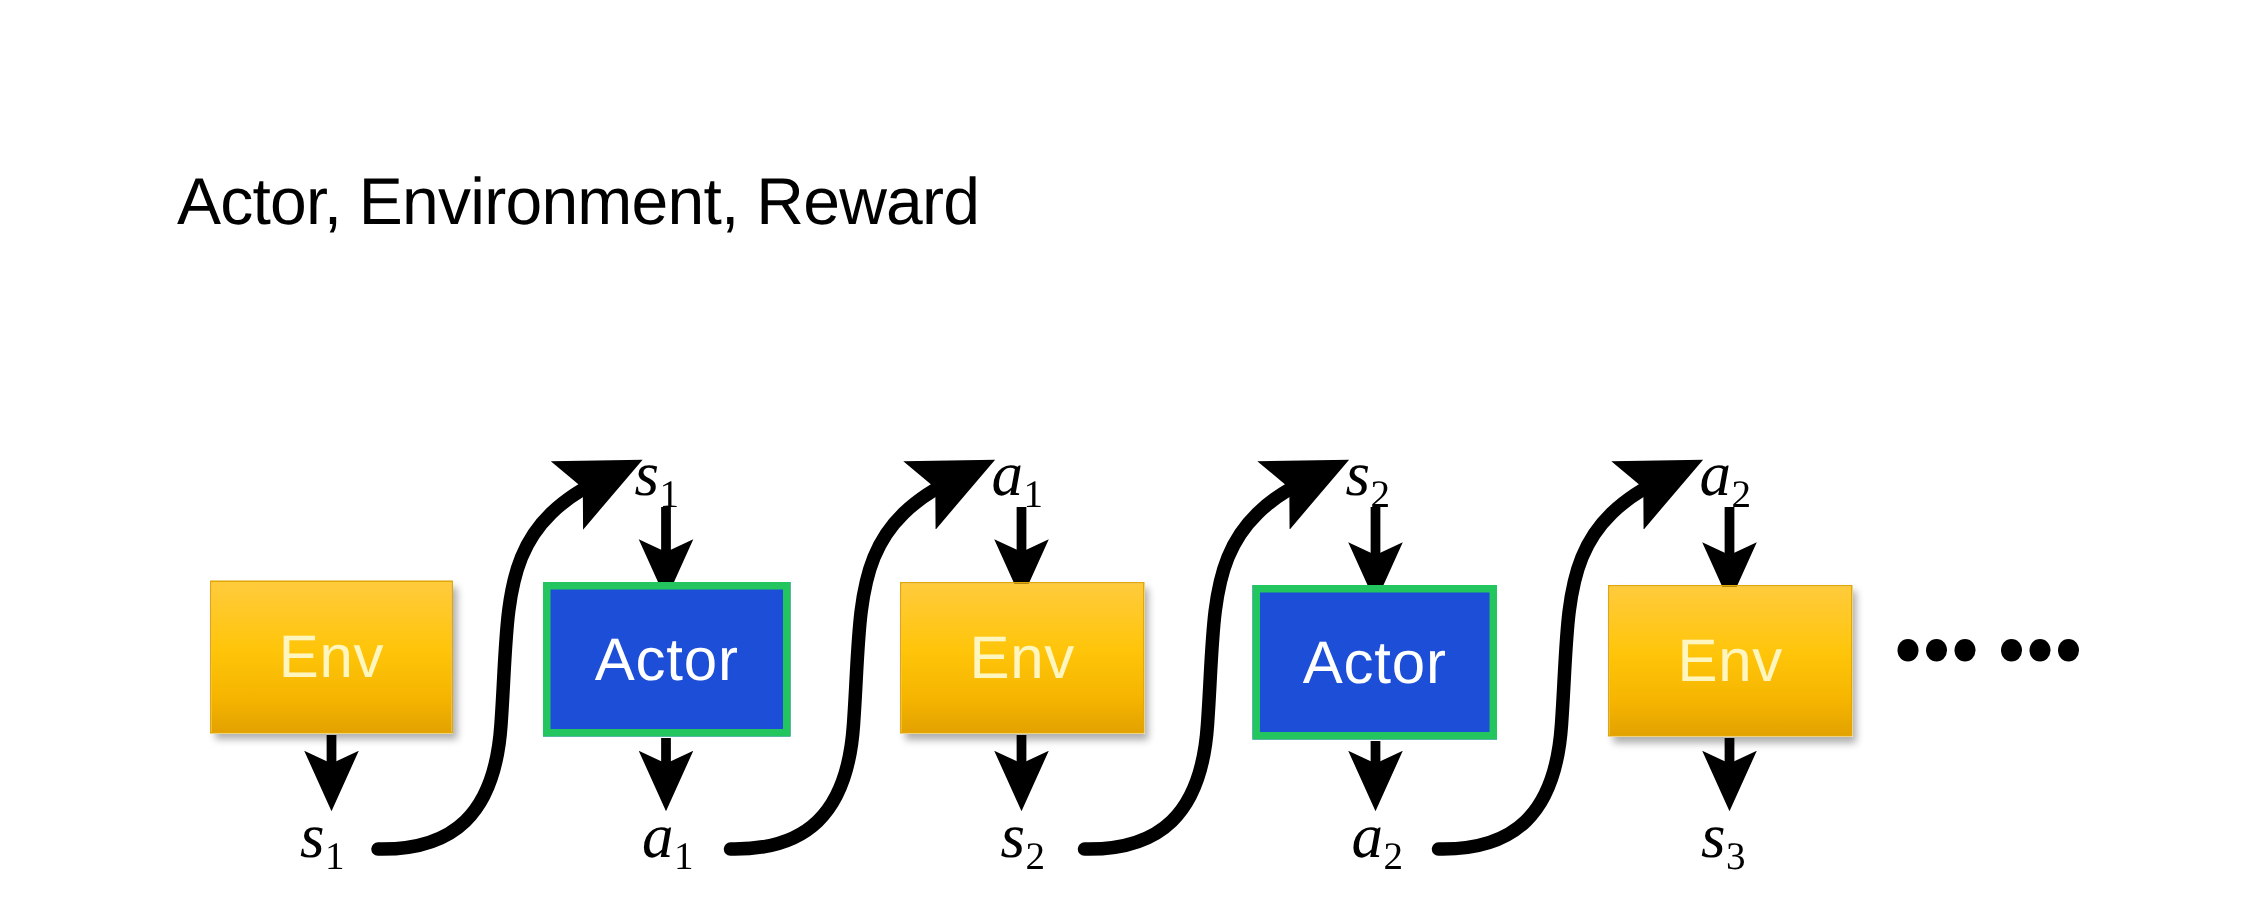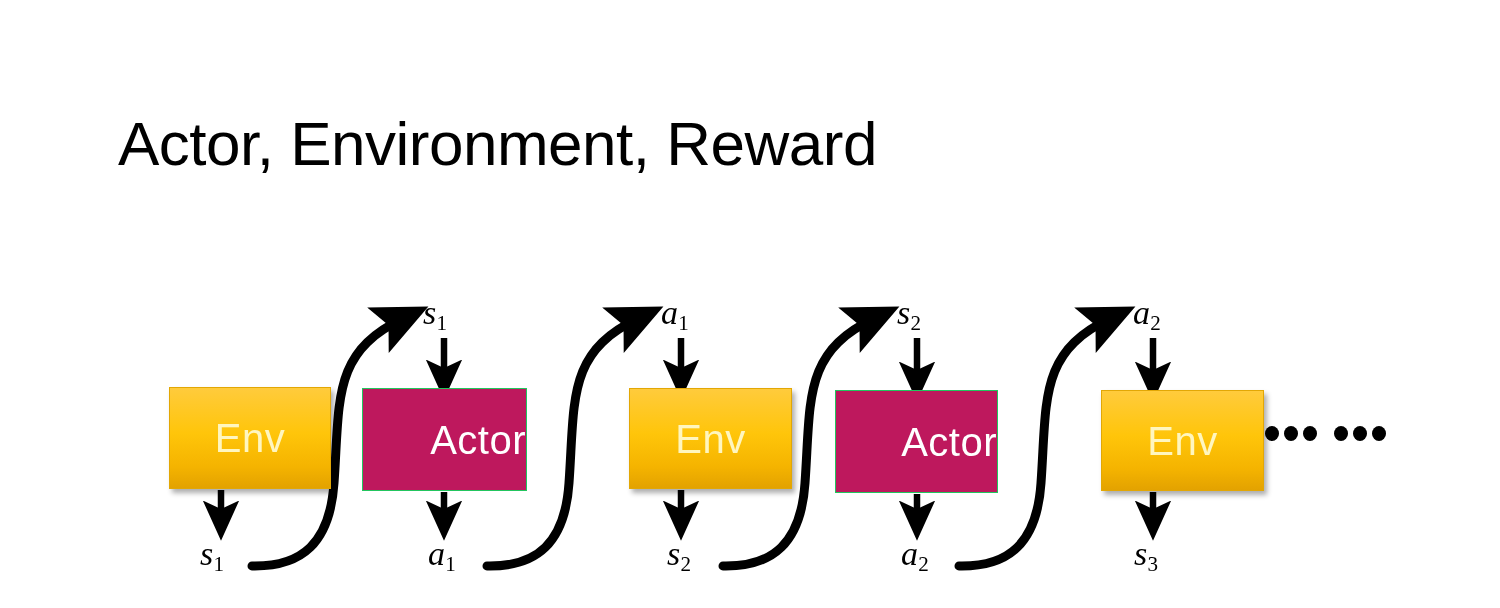--- a/index.html
+++ b/index.html
@@ -14,21 +14,21 @@
     overflow: hidden;
     font-family: "Liberation Sans", sans-serif;
   }
 
   
   #slide-title {
     position: absolute;
     left: 118px;
     top: 113px;
     font-family: "Liberation Sans", sans-serif;
-    font-size: 62px;
+    font-size: 44px;
     font-weight: 400;
     line-height: 1;
     color: #000000;
     white-space: nowrap;
     letter-spacing: -0.5px;
   }
 
   
   #diagram {
     position: absolute;
@@ -50,35 +50,33 @@
     font-weight: 400;
     line-height: 1;
     color: #ffffff;
     letter-spacing: 0.5px;
   }
   .node.env {
     background: linear-gradient(to bottom, #FFCB3C 0%, #FFC50A 45%, #F5B400 78%, #E3A200 100%);
     border: 1px solid #E2A705;
     color: #FFF6BF;
     box-shadow: 3px 4px 5px rgba(0,0,0,0.32);
-    margin-left: 29px;
   }
   .node.actor {
-    background: #be185d;
-    border: 1px solid #22c55e;
+    background: #1d4ed8;
+    border: 5px solid #22c55e;
     color: #FFFFFF;
-    justify-content: flex-end;
   }
 
   
   .sym {
     position: absolute;
     font-family: "Liberation Serif", serif;
     font-style: italic;
-    font-size: 34px;
+    font-size: 42px;
     line-height: 1;
     color: #000000;
     white-space: nowrap;
   }
   .sym sub {
     font-style: normal;
     font-size: 0.62em;
     line-height: 0;
     vertical-align: baseline;
     position: relative;

